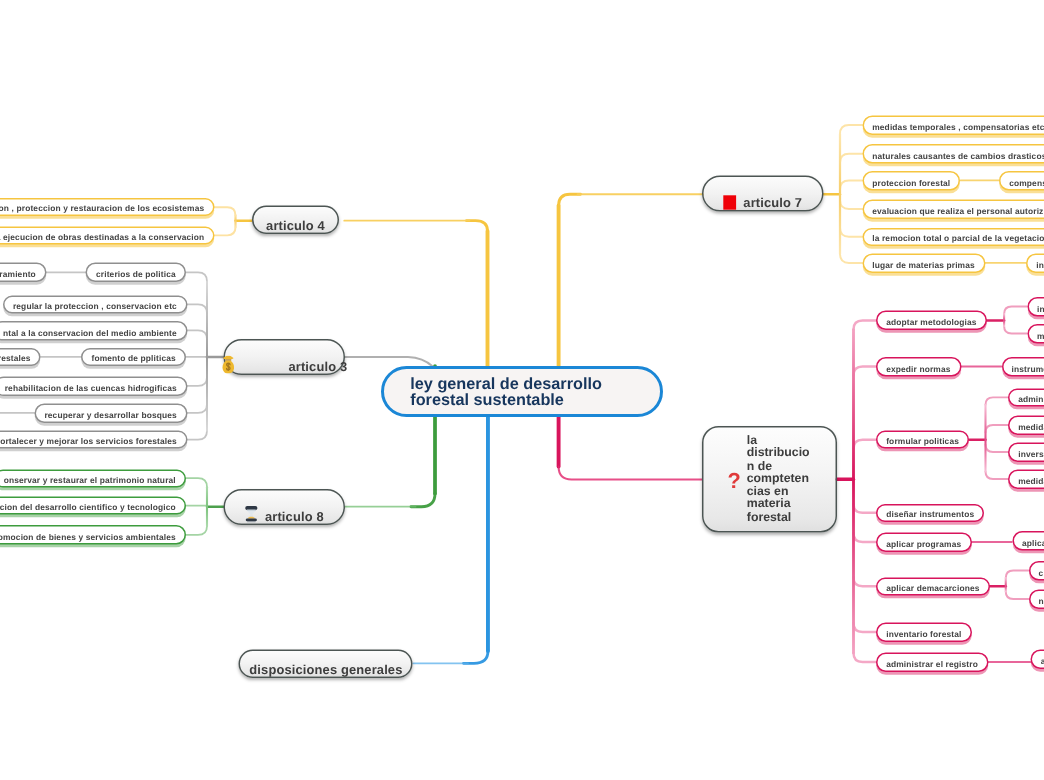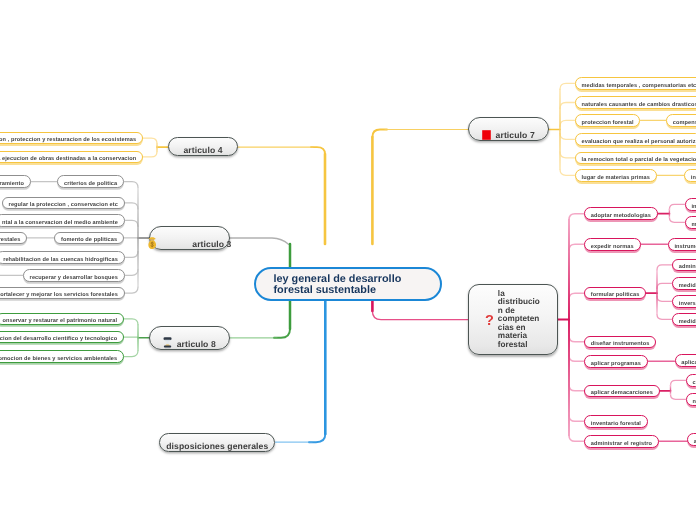--- a/index.html
+++ b/index.html
@@ -156,24 +156,24 @@
       <path d="M659.8125,390.8 L670.5,390.8" stroke="rgba(216,20,92,0.95)" stroke-width="1.7" fill="none" stroke-linecap="round"></path>
       <path d="M685.6,380.3 L675.5,380.3 Q670.5,380.3 670.5,385.3" stroke="#f09ebe" stroke-width="1.3" fill="none" stroke-linecap="round"></path>
       <path d="M685.6,399.3 L675.5,399.3 Q670.5,399.3 670.5,394.3" stroke="#f09ebe" stroke-width="1.3" fill="none" stroke-linecap="round"></path>
       <path d="M670.5,385.3 L670.5,394.3" stroke="url(#gsp5)" stroke-width="1.4" fill="none" stroke-linecap="round"></path>
       <path d="M584,421.3 L575,421.3 Q569,421.3 569,415.3" stroke="#f4a8c6" stroke-width="1.6" fill="none" stroke-linecap="round"></path>
       <path d="M584,441.3 L575,441.3 Q569,441.3 569,435.3" stroke="#f4a8c6" stroke-width="1.6" fill="none" stroke-linecap="round"></path>
       <path d="M658.734375,441.3 L687,441.3" stroke="#e8659a" stroke-width="1.4" fill="none" stroke-linecap="round"></path>
       <path d="M569,219.70000000000002 L569,435.3" stroke="url(#gpk)" stroke-width="1.9" fill="none" stroke-linecap="round"></path>
     </svg>
   <div id="nodes">
-      <div class="node central" style="left: 254px; top: 244px; width: 188px; height: 34px; margin-top: 23px;">
+      <div class="node central" style="left: 254px; top: 244px; width: 188px; height: 34px;">
         <span>ley general de desarrollo forestal sustentable</span>
       </div>
-      <div class="node art" style="left: 168px; top: 136.8px; width: 70px; height: 19.5px;">
+      <div class="node art" style="left: 168px; top: 136.8px; width: 58px; height: 19.5px;">
         <span>articulo 4</span>
       </div>
       <div class="node leaf c-yel" style="top: 131.8px; right: 553px;">
         <span>on , proteccion y restauracion de los ecosistemas</span>
       </div>
       <div class="node leaf c-yel" style="top: 150.6px; right: 553px;">
         <span>a ejecucion de obras destinadas a la conservacion</span>
       </div>
       <div class="node art" style="left: 149px; top: 226px; width: 81px; height: 24px; gap: 32px;">
         <span class="ico">

